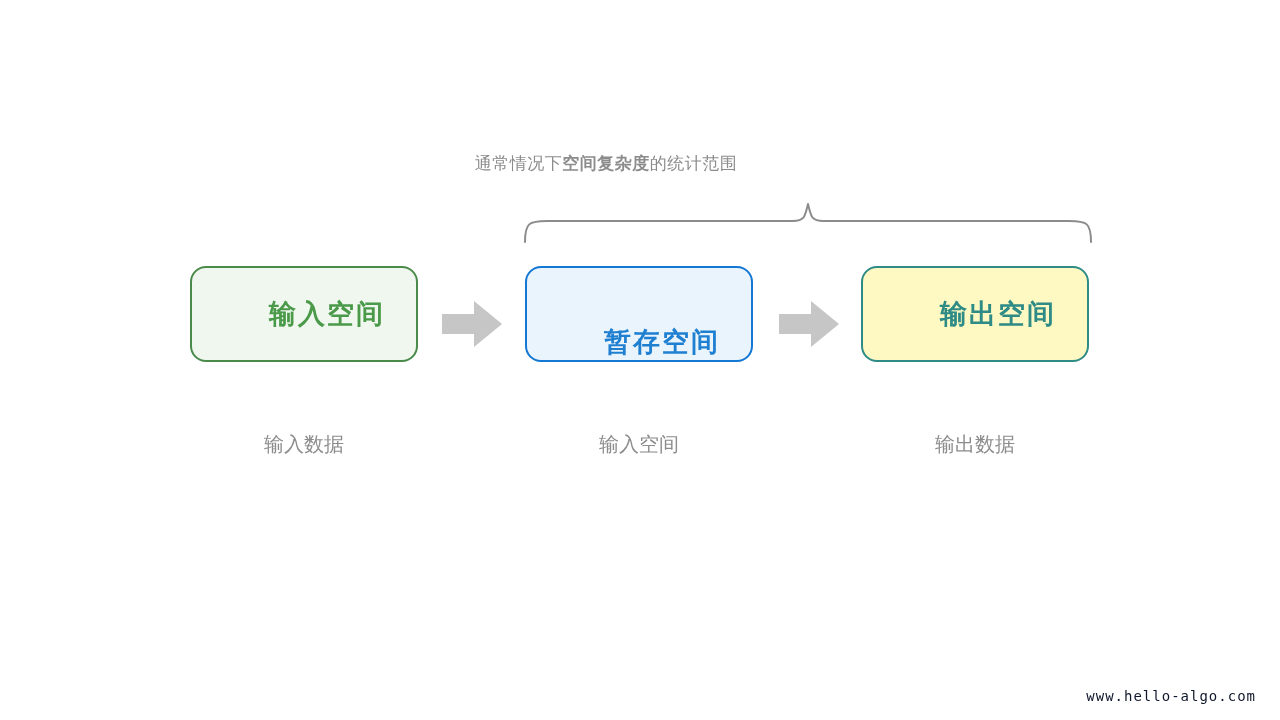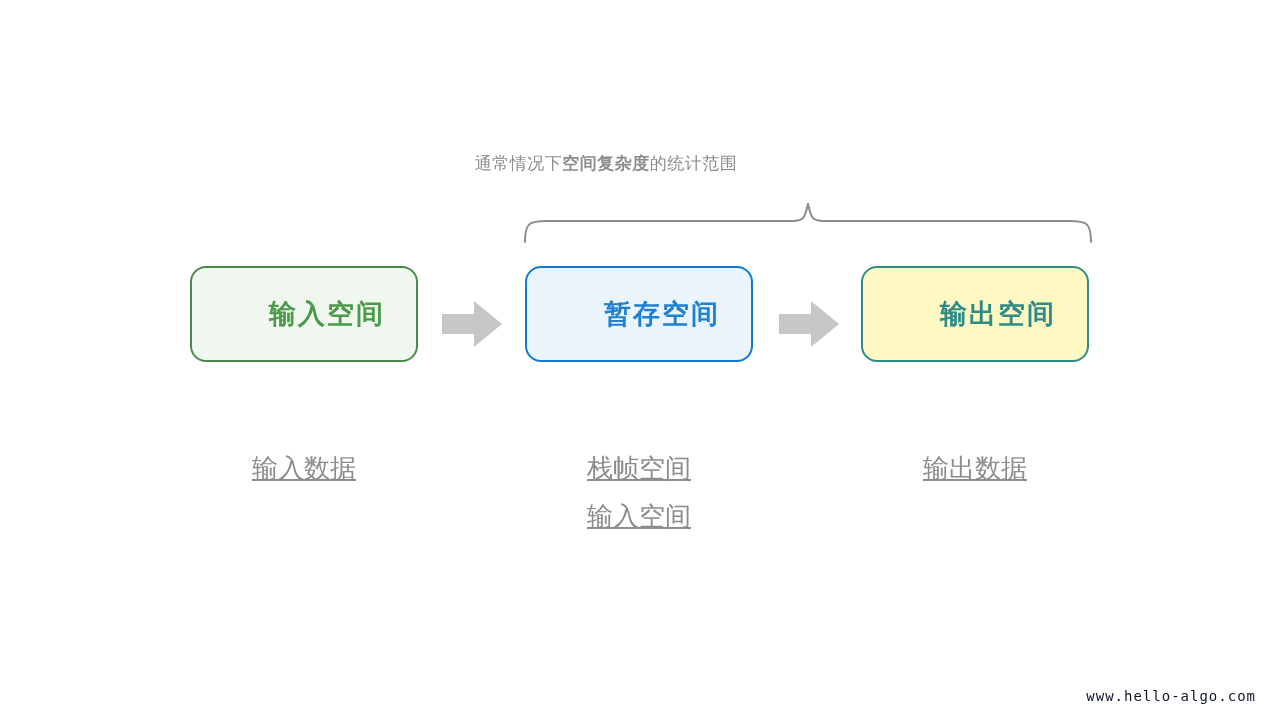--- a/index.html
+++ b/index.html
@@ -70,43 +70,42 @@
     justify-content: center;
     padding-left: 46px;
   }
   .box-label {
     font-size: 27px;
     font-weight: bold;
     letter-spacing: 2px;
   }
 
   #box-input  { left: 190px; }
-  #box-temp   { left: 525px; }
+  #box-temp   { left: 525px; align-items: flex-end; }
   #box-output { left: 861px; }
 
   
   .arrow-svg {
     position: absolute;
     top: 301px;
     width: 60px;
     height: 46px;
   }
   #arrow-1 { left: 442px; }
   #arrow-2 { left: 779px; }
 
   
   .sub-list {
     position: absolute;
-    top: 444px;
+    top: 420px;
     width: 228px;
     text-align: center;
     color: #8c8c8c;
-    font-size: 26px;
+    font-size: 20px;
     line-height: 48px;
-    text-decoration: underline;
   }
   #sub-input  { left: 190px; }
   #sub-temp   { left: 525px; }
   #sub-output { left: 861px; }
   .sub-list div { white-space: nowrap; }
 
   
   .watermark {
     position: absolute;
     right: 24px;
@@ -149,21 +148,20 @@
 
   <div class="box" id="box-output" style="border-color:#2e8b85;background:#fef9c3;">
     <span class="box-label" style="color:#2e8b85;">输出空间</span>
   </div>
 
   <div class="sub-list" id="sub-input">
     <div>输入数据</div>
   </div>
 
   <div class="sub-list" id="sub-temp">
-    <div>栈帧空间</div>
     <div>输入空间</div>
   </div>
 
   <div class="sub-list" id="sub-output">
     <div>输出数据</div>
   </div>
 
   <div class="watermark">www.hello-algo.com</div>
 
 </div>

